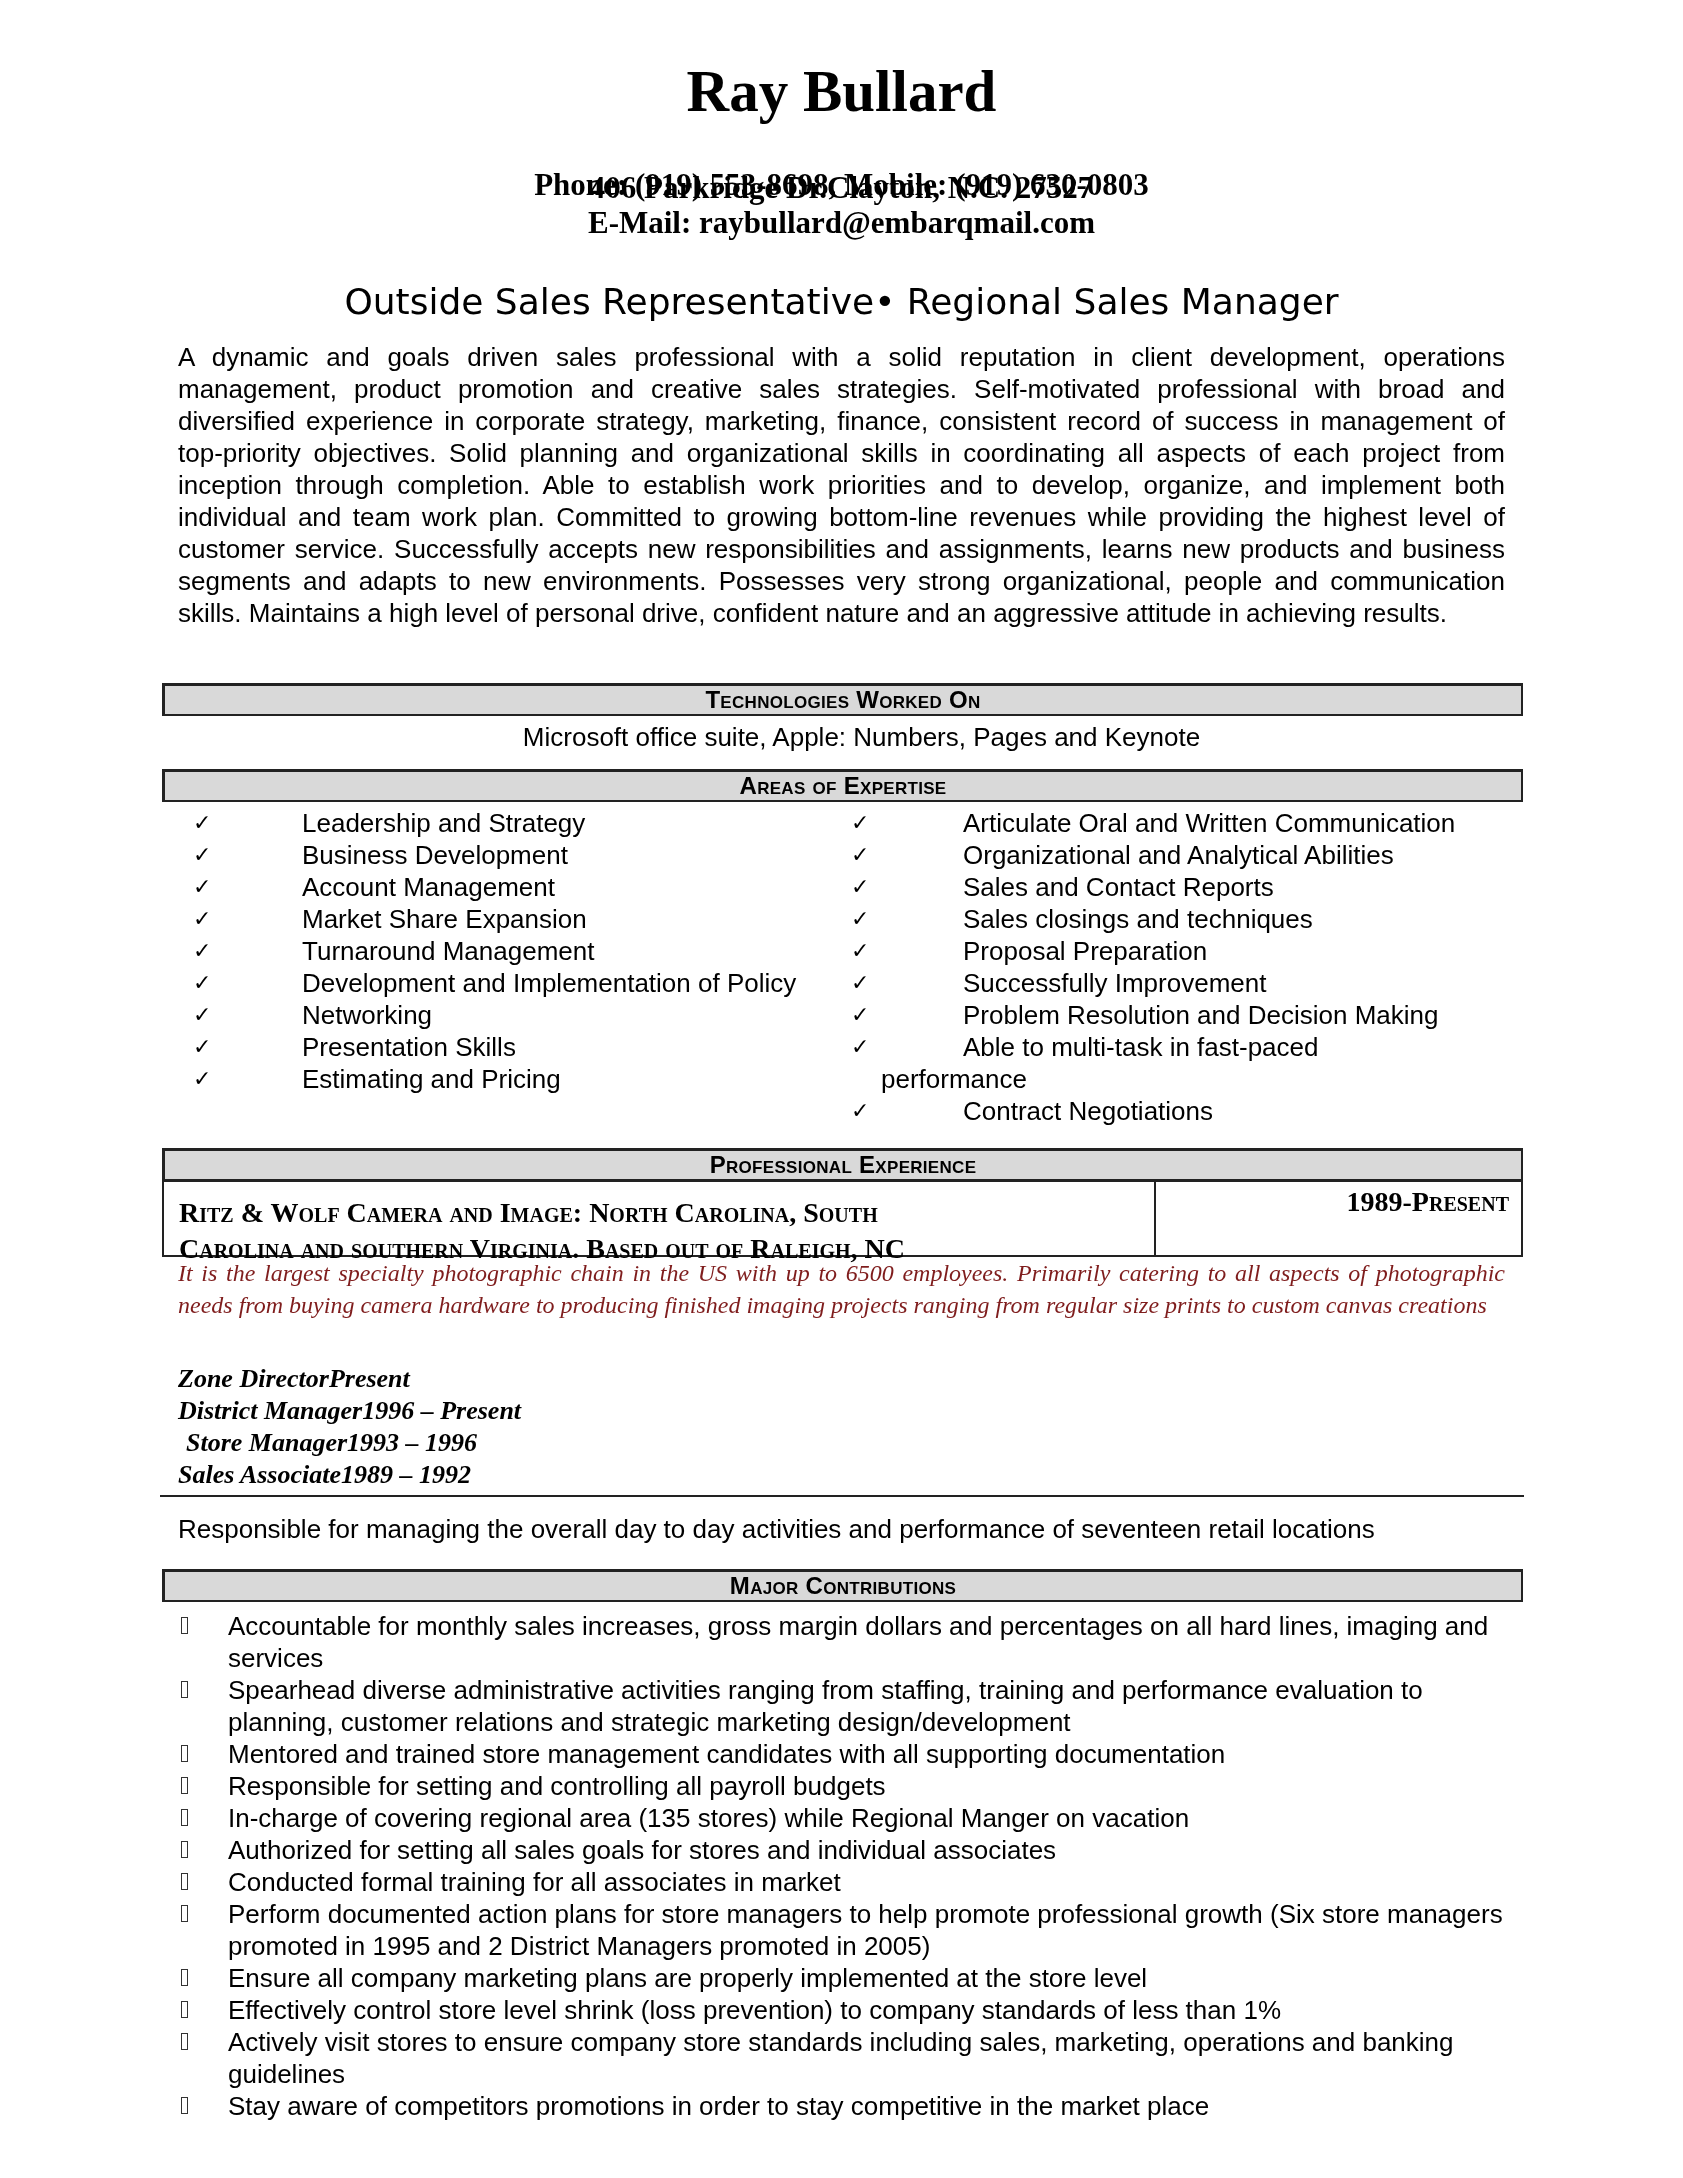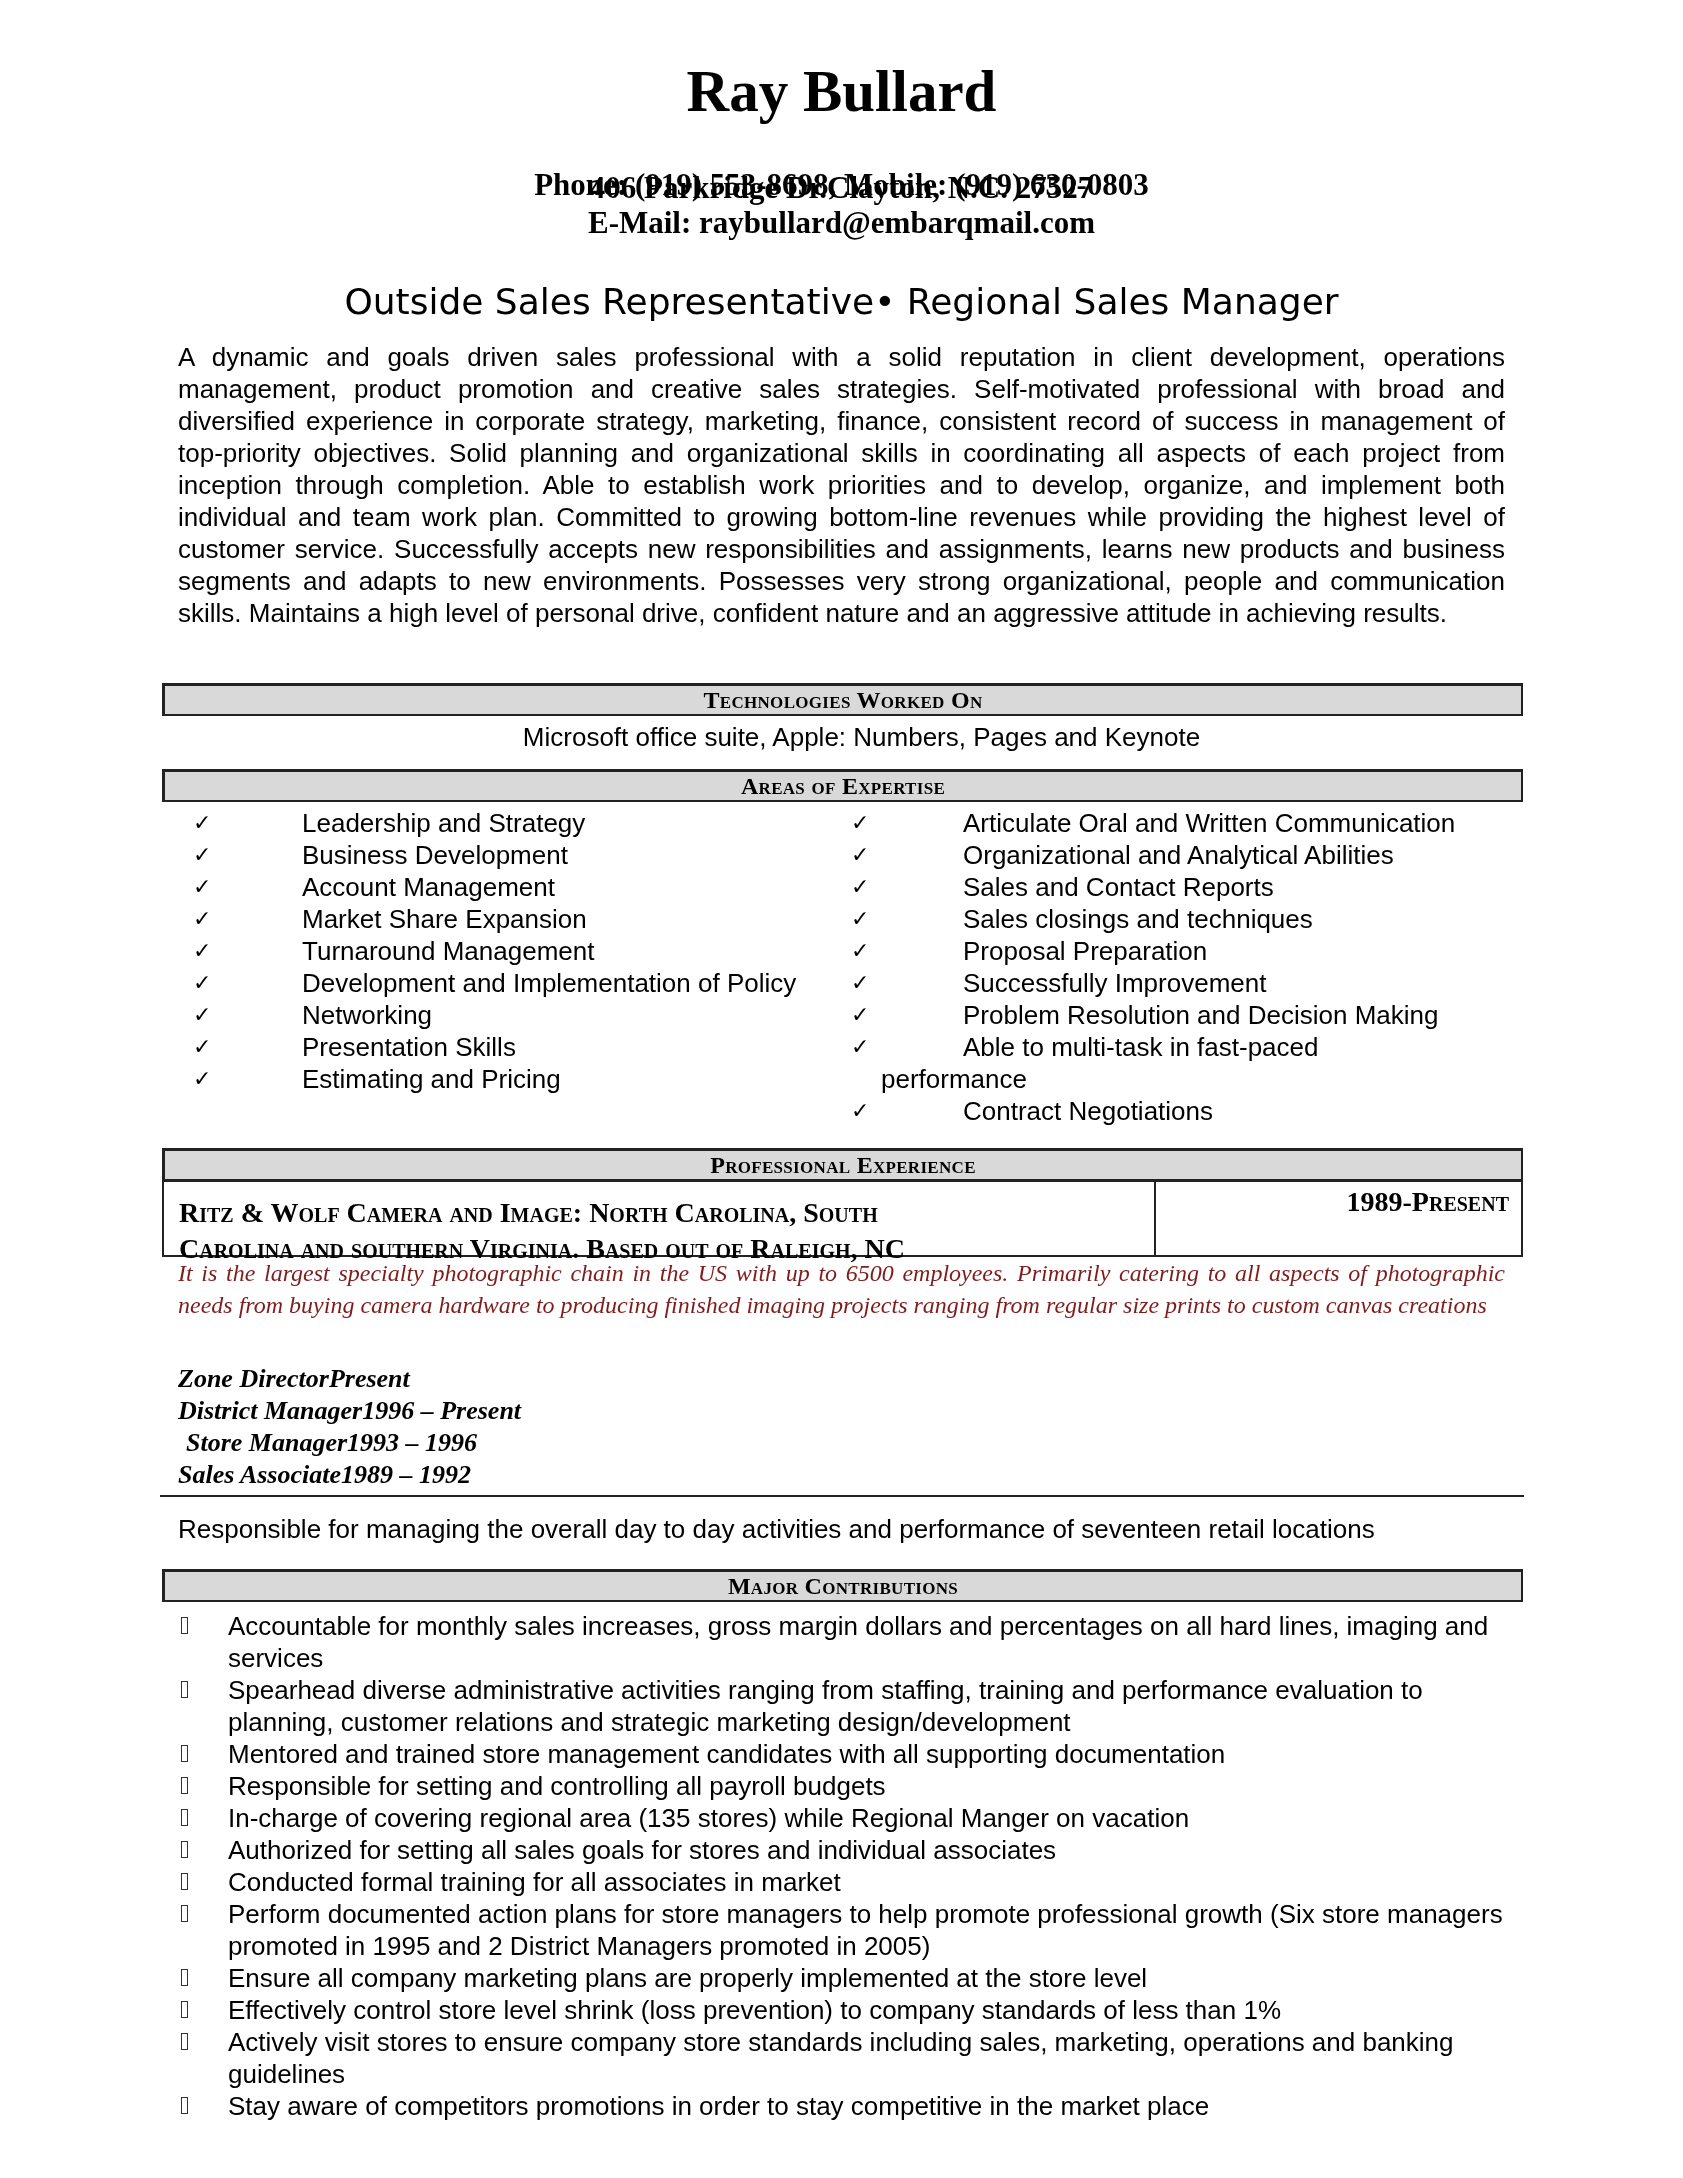--- a/index.html
+++ b/index.html
@@ -15,21 +15,21 @@
     .headline { position: absolute; left: 0; width: 1683px; top: 279px; text-align: center;
                 font-family: "DejaVu Sans", sans-serif; font-size: 36px; line-height: 46px; }
 
     .summary { position: absolute; left: 178px; width: 1327px; top: 341px;
                font-family: "Liberation Sans", sans-serif; font-size: 26px; line-height: 32px;
                text-align: justify; }
 
     .section-bar { position: absolute; left: 162px; width: 1361px; height: 33px;
                    background: #d9d9d9; border: 2px solid #222; box-sizing: border-box;
                    border-left-width: 3px; border-top-width: 3px;
-                   text-align: center; font-family: Liberation Serif, serif; font-weight: bold;
+                   text-align: center; font-family: Liberation Sans, sans-serif; font-weight: bold;
                    font-size: 24px; line-height: 28px; font-variant: small-caps; letter-spacing: 0.3px; }
 
     .tech-line { position: absolute; left: 0; width: 1683px; top: 721px; text-align: center;
                  font-family: "Liberation Sans", sans-serif; font-size: 26px; line-height: 32px; padding-left: 20px; }
 
     .exp-col { position: absolute; top: 807px; font-family: "Liberation Sans", sans-serif;
                font-size: 26px; line-height: 32px; }
     .exp-col.left { left: 193px; width: 653px; }
     .exp-col.right { left: 851px; width: 673px; }
     .exp-item { display: flex; }

